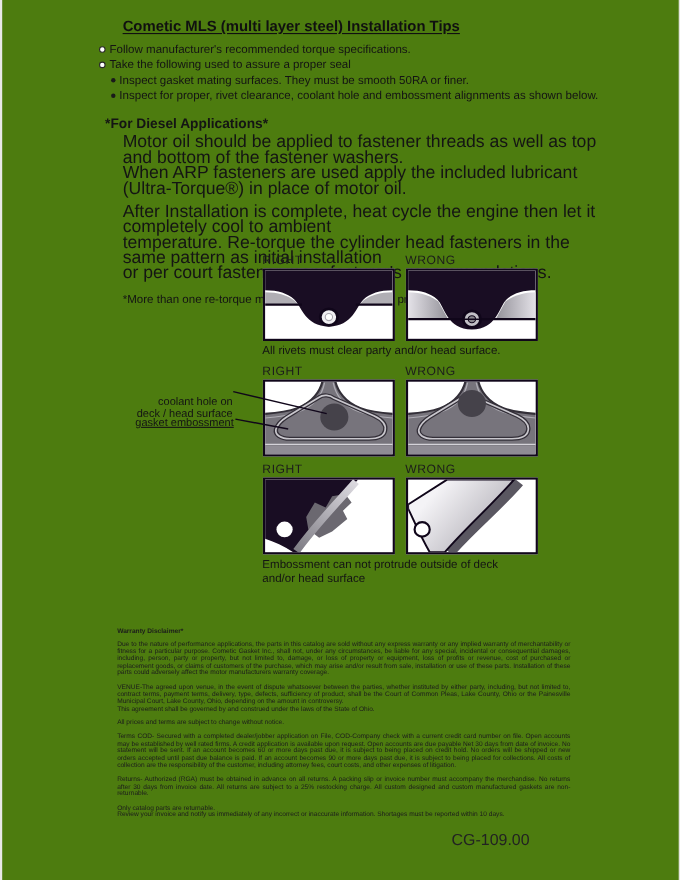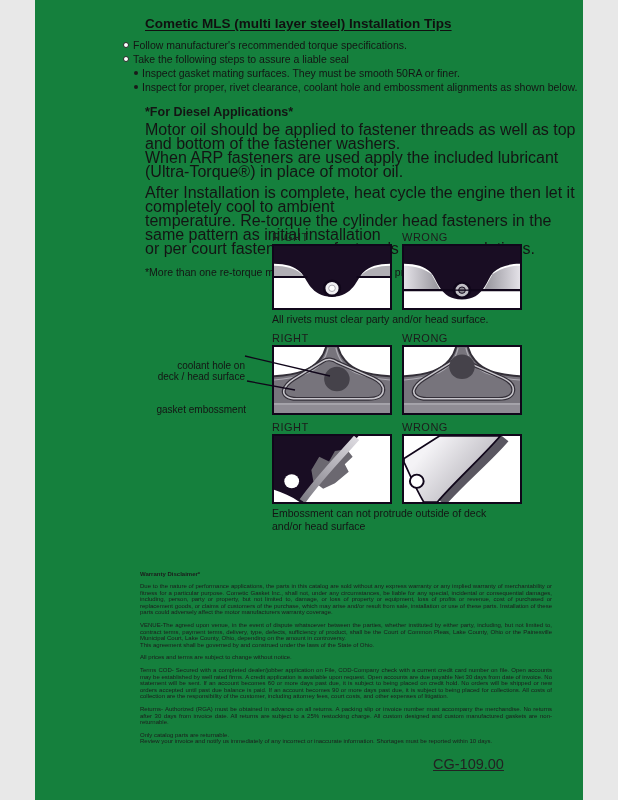--- a/index.html
+++ b/index.html
@@ -1,18 +1,18 @@
 <!DOCTYPE html>
 <html><head>
 <meta charset="utf-8">
 <style>
   html,body { margin:0; padding:0; background:#e8e8e8; }
   .page {
-    position:relative; width:548px; height:800px; margin:0 auto;
-    background:#15803d; overflow:hidden;
+    position:relative; width:615px; height:800px; margin:0 auto;
+    background:#4d7c0f; overflow:hidden;
     font-family:"Liberation Sans", sans-serif; color:#141414;
   }
   .preline { white-space:pre-line; }
 
   
   .top-text { position:absolute; left:88px; top:16px; width:462px; }
   .doc-title {
     margin:0 0 7px 22px; font-size:13.5px; font-weight:bold;
     text-decoration:underline; text-underline-offset:2px; color:#101010;
   }
@@ -20,66 +20,66 @@
   .marker-circle {
     flex:0 0 auto; width:4px; height:4px; border:1px solid #2a2a2a; border-radius:50%;
     margin:4px 4px 0 0; background:#fff;
   }
   .marker-dot {
     flex:0 0 auto; width:4px; height:4px; border-radius:50%;
     margin:5px 4px 0 0; background:#1a1a1a;
   }
   .sub { margin-left:11px; }
 
-  .diesel-heading { margin:11px 0 4px 22px; font-size:12.5px; font-weight:bold; }
+  .diesel-heading { margin:11px 0 4px 6px; font-size:12.5px; font-weight:bold; }
   .body-para { margin:0 0 7px 22px; font-size:16px; line-height:14px; }
   .note-line { margin:10px 0 0 22px; font-size:10.5px; }
 
   
   .diagrams { position:absolute; left:237px; top:230px; width:250px; }
   .pair { margin-bottom:5px; }
   .pair-headers { display:flex; }
   .pair-headers span {
     flex:0 0 120px; text-align:left; font-size:11px; letter-spacing:0.5px;
     color:#1c1c1c; height:14px; line-height:14px;
   }
   .pair-headers span + span { margin-left:10px; }
   .boxes { display:flex; }
   .dbox { flex:0 0 auto; width:116px; border:2px solid #10061a; background:#fff; font-size:0; }
   .dbox + .dbox { margin-left:10px; }
   .pair-caption { margin-top:3px; font-size:10.5px; line-height:13px; }
 
   
   .callout { position:absolute; text-align:right; font-size:10px; line-height:11px; color:#141414;margin-top:20px; }
   .callout-1 { left:100px; top:340px; width:110px; }
-  .callout-2 { left:100px; top:384px; width:111px; }
+  .callout-2 { left:100px; top:359px; width:111px;text-decoration:underline; }
   .leader-overlay { position:absolute; left:205px; top:350px; }
 
   
   .disclaimer { position:absolute; left:105px; top:571px; width:412px; color:#1c1c1c; }
   .disclaimer h3 { margin:0 0 6px 0; font-size:6px; font-weight:bold; }
   .disclaimer p { margin:0 0 6px 0; font-size:6px; line-height:6.6px; text-align:justify; }
 
-  .page-number { position:absolute; left:398px; top:756px; font-size:14.5px; color:#222;text-decoration:underline; }
+  .page-number { position:absolute; left:409px; top:756px; font-size:14.5px; color:#222; }
 </style>
 </head>
 <body>
 
 <div class="page">
 
   <div class="top-text">
     <h1 class="doc-title">Cometic MLS (multi layer steel) Installation Tips</h1>
 
     <div class="bullet-row">
       <span class="marker-circle"></span>
       <span>Follow manufacturer's recommended torque specifications.</span>
     </div>
     <div class="bullet-row">
       <span class="marker-circle"></span>
-      <span>Take the following steps to assure a liable seal</span>
+      <span>Take the following used to assure a proper seal</span>
     </div>
     <div class="bullet-row sub">
       <span class="marker-dot"></span>
       <span>Inspect gasket mating surfaces.  They must be smooth 50RA or finer.</span>
     </div>
     <div class="bullet-row sub">
       <span class="marker-dot"></span>
       <span>Inspect for proper, rivet clearance, coolant hole and embossment alignments as shown below.</span>
     </div>
 

